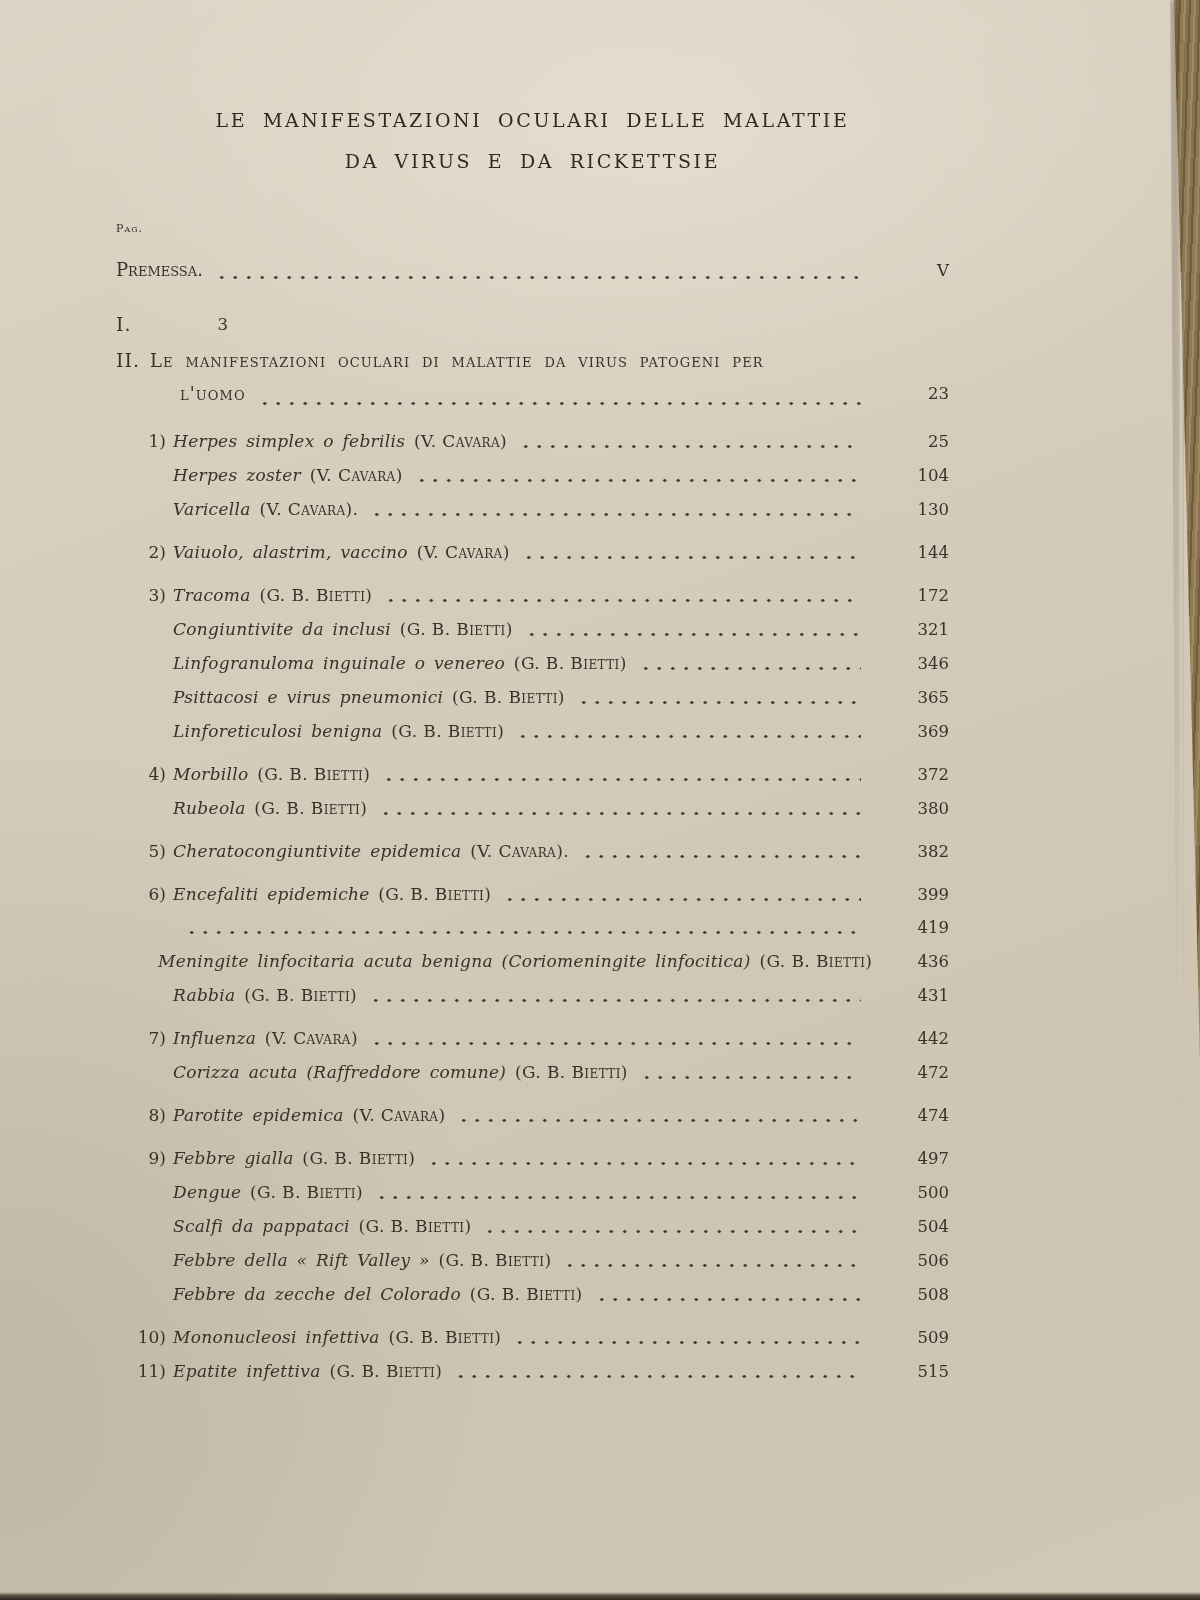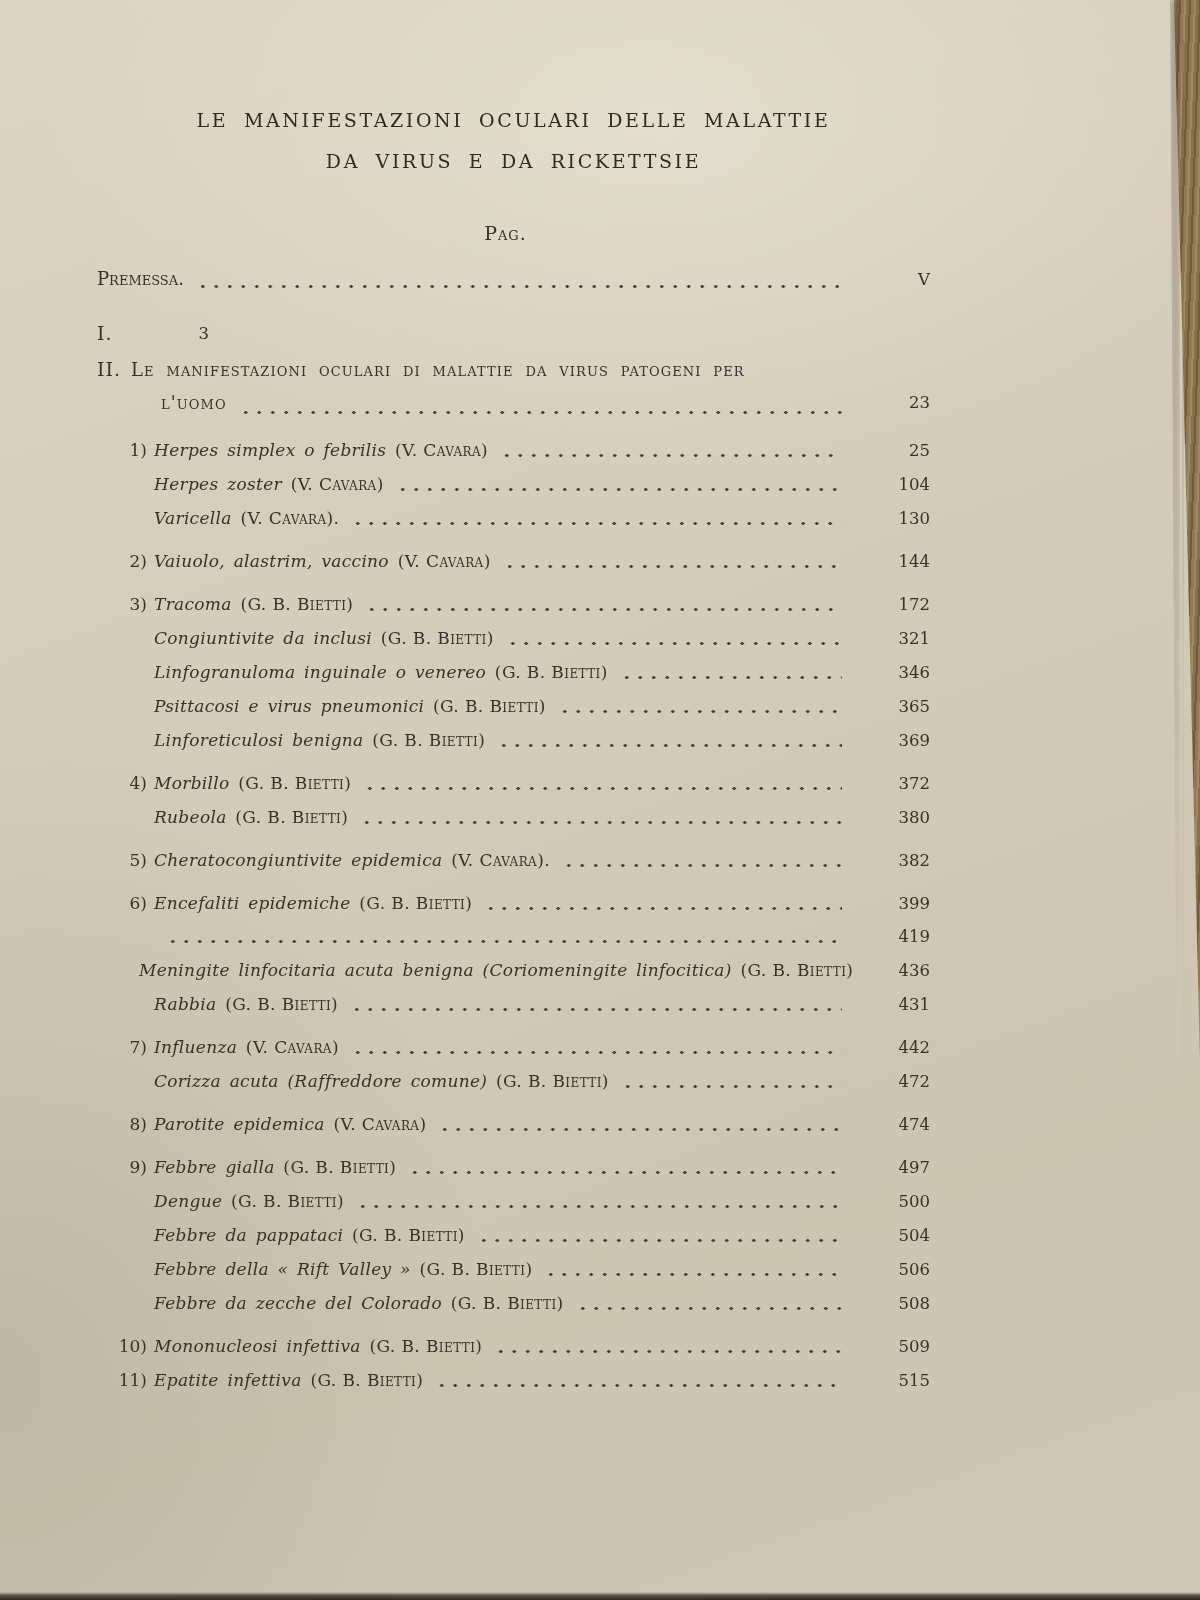--- a/index.html
+++ b/index.html
@@ -30,31 +30,31 @@
     filter:blur(2px);
   }
   .crease{
     position:absolute;top:40px;right:16px;width:2px;height:1200px;
     background:linear-gradient(to bottom,rgba(110,96,76,.28),rgba(110,96,76,.05) 60%,rgba(110,96,76,0));
   }
   .bottom-edge{
     position:absolute;left:0;right:0;bottom:0;height:8px;
     background:linear-gradient(to top,#2e2820 0%,#584f41 55%,rgba(88,79,65,0) 100%);
   }
-  .content{position:absolute;left:97px;top:0;width:833px;}
+  .content{position:absolute;left:116px;top:0;width:833px;}
 
   
   .book-title{
     margin-top:100px;text-align:center;
     font-size:19px;line-height:41px;color:#322a22;
     letter-spacing:2.6px;word-spacing:7px;font-weight:500;
   }
   .pag-head{
-    margin-top:40px;text-align:center;padding-right:16px;
-    font-variant:small-caps;font-size:19px;letter-spacing:1px;color:#37302a;
+    margin-top:40px;text-align:left;padding-right:16px;
+    font-variant:small-caps;font-size:11px;letter-spacing:1px;color:#37302a;
   }
 
   
   .row{display:flex;align-items:baseline;}
   .leader{
     flex:1;min-width:0;align-self:flex-end;height:18px;margin:0 10px 0 12px;
     background-image:radial-gradient(circle,rgba(55,46,38,.88) 1.5px,rgba(0,0,0,0) 1.8px);
     background-size:13.5px 5px;background-repeat:repeat-x;background-position:left bottom 4px;
   }
   .pg{width:78px;text-align:right;font-size:16.5px;white-space:nowrap;}
@@ -244,21 +244,21 @@
           <span class="pg">497</span>
         </div>
         <div class="row entry">
           <span class="num"></span>
           <span class="etitle"><i>Dengue </i><span class="author">(G. B. Bietti)</span></span>
           <span class="leader"></span>
           <span class="pg">500</span>
         </div>
         <div class="row entry">
           <span class="num"></span>
-          <span class="etitle"><i>Febbre da pappataci </i><span class="author">(G. B. Bietti)</span></span>
+          <span class="etitle"><i>Scalfi da pappataci </i><span class="author">(G. B. Bietti)</span></span>
           <span class="leader"></span>
           <span class="pg">504</span>
         </div>
         <div class="row entry">
           <span class="num"></span>
           <span class="etitle"><i>Febbre della « Rift Valley » </i><span class="author">(G. B. Bietti)</span></span>
           <span class="leader"></span>
           <span class="pg">506</span>
         </div>
         <div class="row entry">

